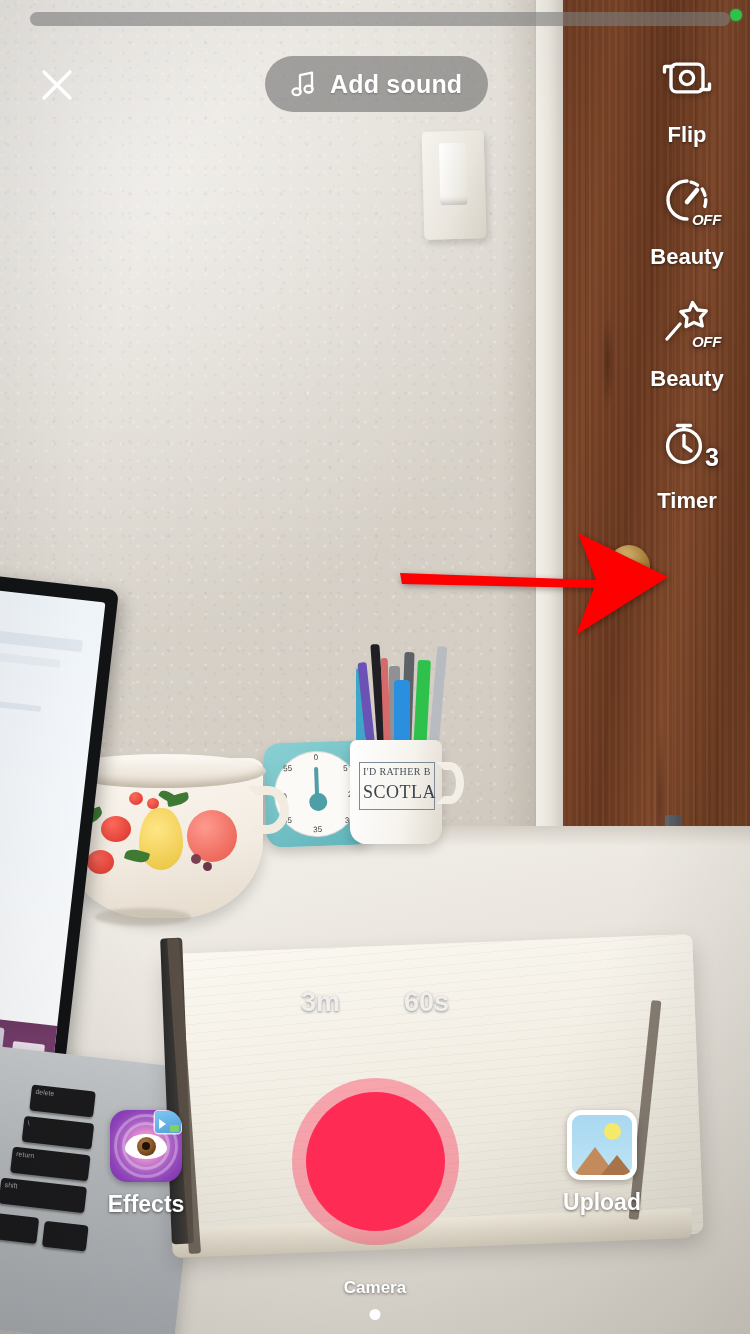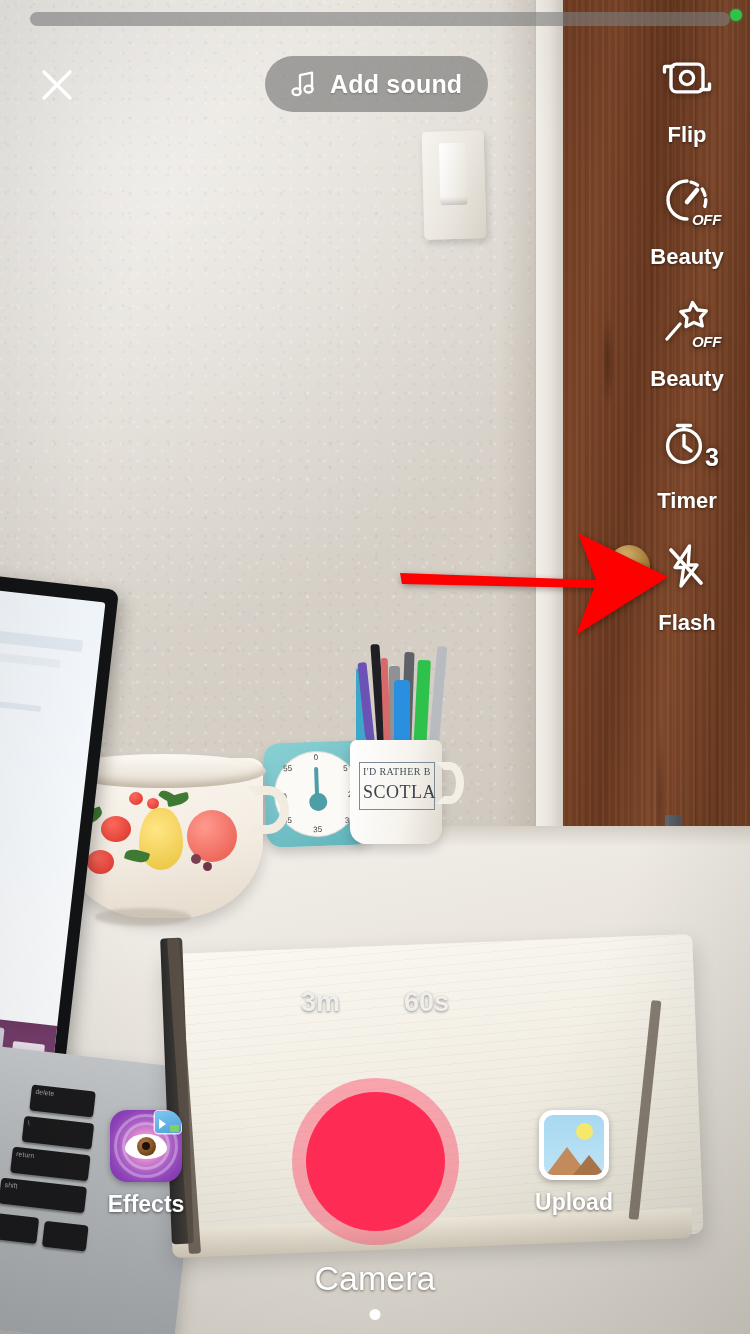--- a/index.html
+++ b/index.html
@@ -370,21 +370,21 @@
   .side-btn{
     position:absolute; width:120px;
     display:flex; flex-direction:column; align-items:center;
     cursor:pointer;
   }
   .side-btn .slabel{
     margin-top:9px; color:#fff; font-size:23px; font-weight:bold;
     text-shadow:0 1px 3px rgba(0,0,0,.55);
   }
   #effects-btn{ left:86px; top:1110px; }
-  #upload-btn{ left:514px; top:1110px;justify-content:center; }
+  #upload-btn{ left:542px; top:1110px;justify-content:center; }
 
   .fx-icon{
     position:relative; width:72px; height:72px; border-radius:17px;
     background:radial-gradient(circle at 50% 50%, #ffd9f2 0%, #e28fd0 26%, #a85fc4 52%, #8e43b8 72%, #7b32a8 100%);
     display:flex; align-items:center; justify-content:center;
     box-shadow:0 2px 6px rgba(0,0,0,.3);
     overflow:hidden;
   }
   .fx-ring{
     position:absolute; border-radius:50%;
@@ -429,21 +429,21 @@
   .up-m2{ position:absolute; right:-1px; bottom:0; width:0; height:0;
     border-left:16px solid transparent; border-right:16px solid transparent;
     border-bottom:20px solid #a9734a; }
 
   
   .tabs{
     position:absolute; left:0; bottom:30px; width:750px;
     display:flex; align-items:center; justify-content:center; gap:80px;
   }
   .tab{ position:relative; cursor:pointer; padding-bottom:6px; }
-  .tab .tx{ font-size:34px; font-weight:normal; text-shadow:0 1px 3px rgba(0,0,0,.5); }
+  .tab .tx{ font-size:17px; font-weight:bold; text-shadow:0 1px 3px rgba(0,0,0,.5); }
   .tab.active .tx{ color:#ffffff; }
   .tab.inactive .tx{ color:rgba(255,255,255,.62); }
   .tab-dot{
     position:absolute; left:50%; transform:translateX(-50%);
     bottom:-16px; width:11px; height:11px; border-radius:50%; background:#fff;
   }
 </style>
 </head>
 <body>
 
@@ -626,29 +626,20 @@
             <circle cx="23" cy="27" r="16.4" fill="none" stroke="#fff" stroke-width="3.4"></circle>
             <path d="M23 16.5 L23 27 L30 32" fill="none" stroke="#fff" stroke-width="3.4" stroke-linecap="round" stroke-linejoin="round"></path>
             <path d="M16.5 6.5 L29.5 6.5" fill="none" stroke="#fff" stroke-width="3.4" stroke-linecap="round"></path>
             <path d="M23 6.5 L23 10.6" fill="none" stroke="#fff" stroke-width="3.4" stroke-linecap="round"></path>
           </svg>
           <span class="badge-num">3</span>
         </div>
         <span class="tlabel">Timer</span>
       </div>
 
-      <div class="tool">
-        <div class="ic">
-          <svg width="52" height="50" viewBox="0 0 52 50">
-            <path d="M28.5 5 L14 26.5 h8.6 L20 45 L36 24 h-8.8 z" fill="none" stroke="#fff" stroke-width="3.3" stroke-linejoin="round"></path>
-            <path d="M10 9 L40 42" fill="none" stroke="#fff" stroke-width="3.6" stroke-linecap="round"></path>
-          </svg>
-        </div>
-        <span class="tlabel">Flash</span>
-      </div>
 
     </div>
 
     <div class="arrow-anno">
       <svg width="270" height="110" viewBox="0 0 270 110">
         <path d="M0 43 L196 50 L178 3 L268 47 L176 105 L194 58 L2 54 Z" fill="#FF0000"></path>
       </svg>
     </div>
 
     <div class="durations">

